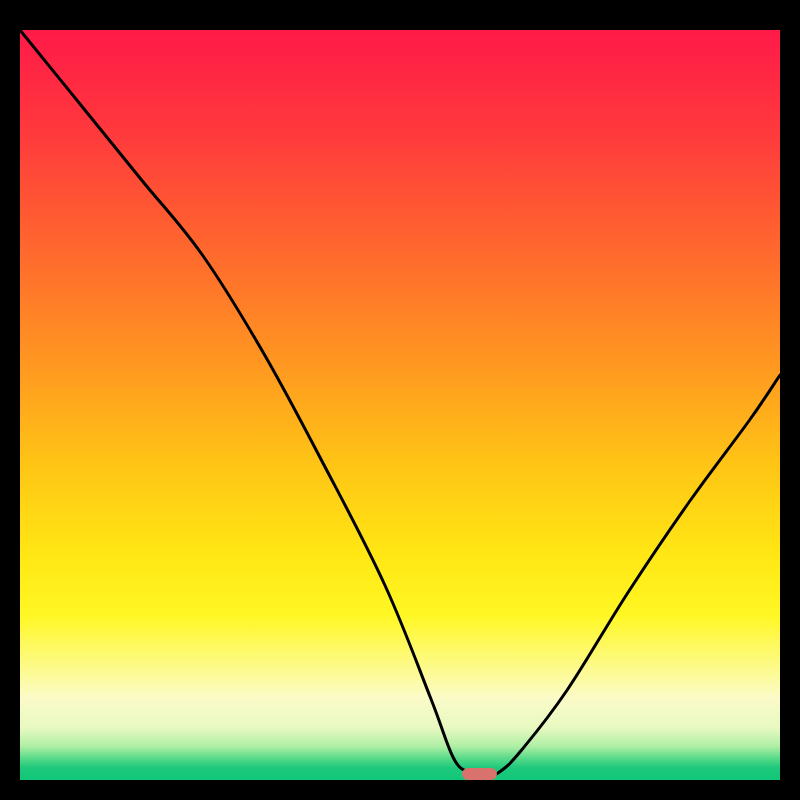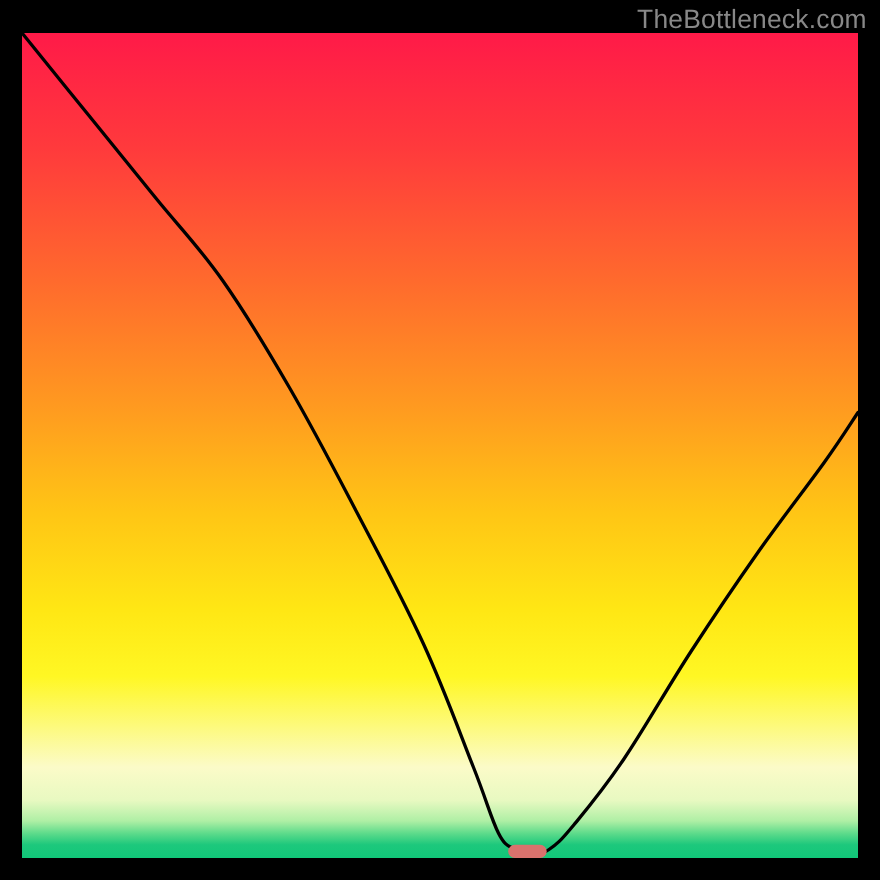--- a/index.html
+++ b/index.html
@@ -66,19 +66,18 @@
     position: absolute;
     z-index: 2;
     background: #d9726d;
     border-radius: 999px;
   }
 </style>
 </head>
 <body>
 
 <div class="wrap">
-  <div class="watermark">TheBottleneck.com</div>
   <div class="plot"></div>
   <svg class="curve" viewBox="0 0 760 750" preserveAspectRatio="none">
     <path fill="none" stroke="#000" stroke-width="3" stroke-linecap="round" stroke-linejoin="round" d="M 0.0 0.0 C 10.9 13.5, 38.9 48.0, 60.8 75.0 C 82.7 102.0, 99.7 123.0, 121.6 150.0 C 143.5 177.0, 160.5 193.9, 182.4 225.0 C 204.3 256.1, 221.3 284.7, 243.2 322.5 C 265.1 360.3, 282.1 393.2, 304.0 435.0 C 325.9 476.8, 345.6 513.1, 364.8 555.0 C 384.0 596.9, 398.1 636.5, 410.4 667.5 C 422.7 698.5, 426.4 714.0, 433.2 727.5 C 440.0 741.0, 443.6 738.7, 448.4 742.5 C 453.2 746.3, 454.3 748.5, 459.8 748.5 C 465.3 748.5, 471.3 747.6, 478.8 742.5 C 486.3 737.4, 489.3 734.9, 501.6 720.0 C 513.9 705.1, 528.0 688.4, 547.2 660.0 C 566.4 631.6, 586.1 596.3, 608.0 562.5 C 629.9 528.8, 646.9 503.6, 668.8 472.5 C 690.7 441.4, 713.2 412.9, 729.6 390.0 C 746.0 367.1, 754.5 353.1, 760.0 345.0"></path>
   </svg>
   <div class="marker" style="left:462.3px;top:768.0px;width:35.0px;height:12.0px;background:#d9726d;"></div>
 </div>
 
 </body></html>

